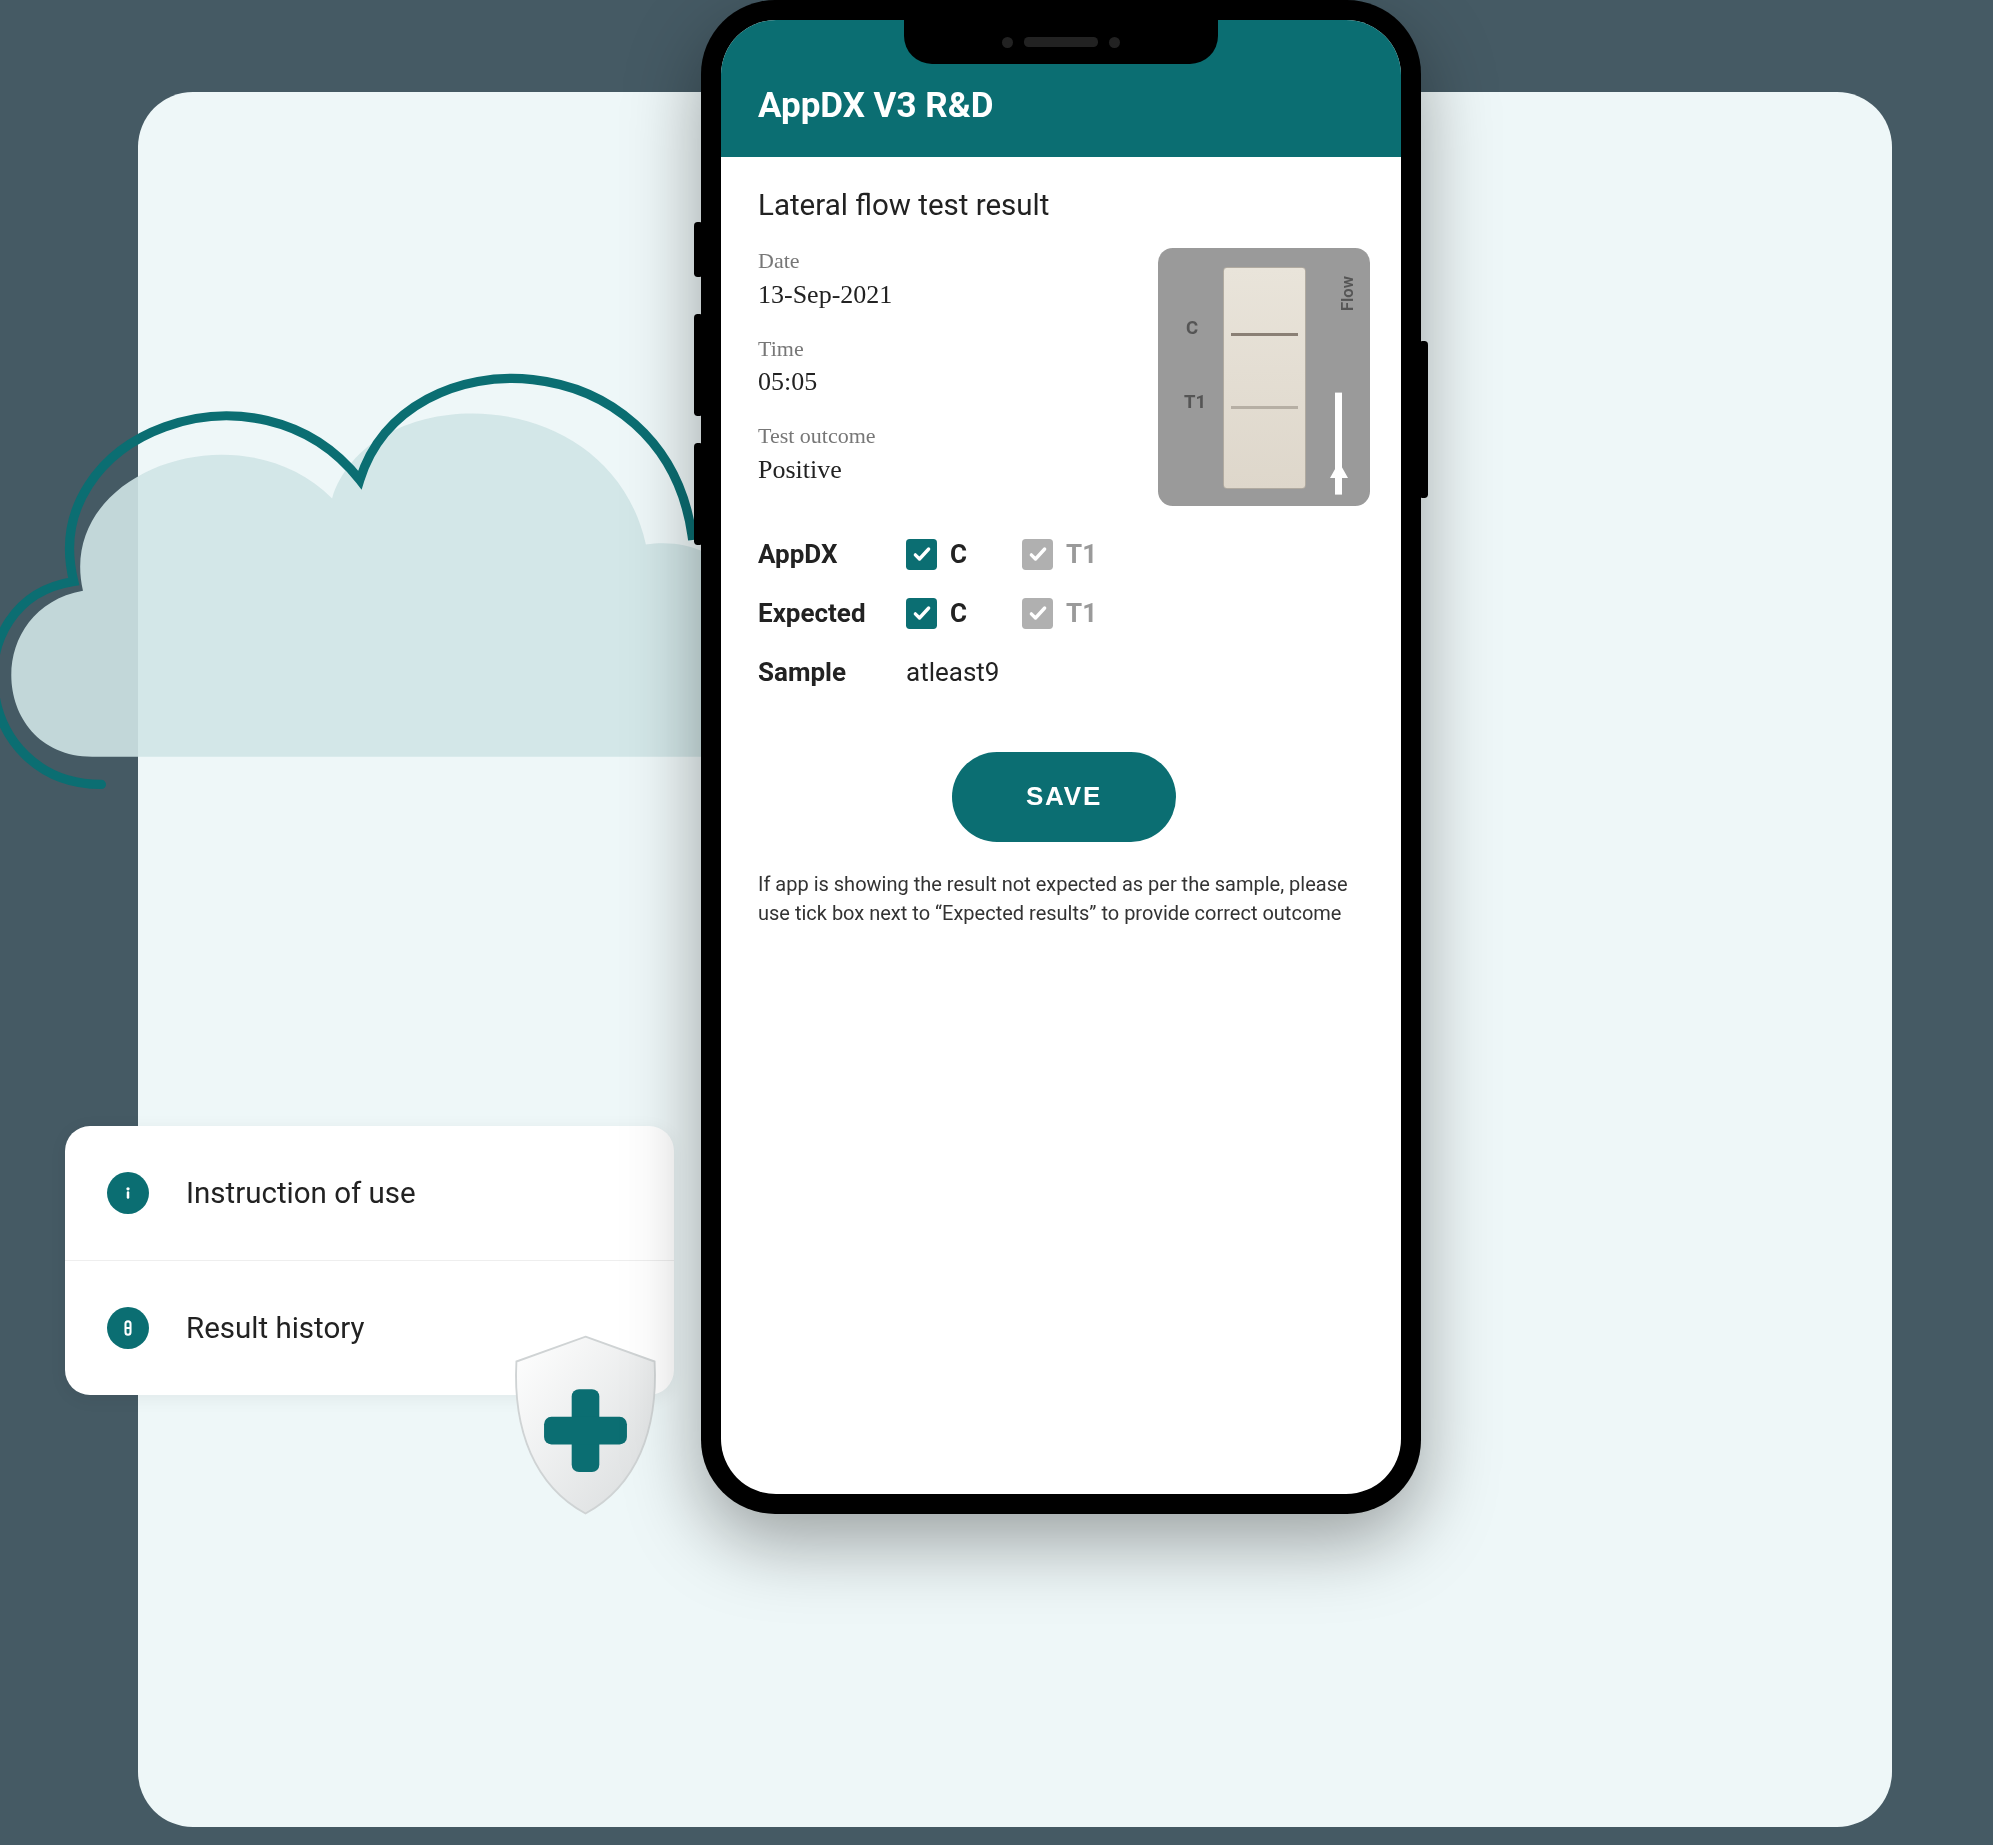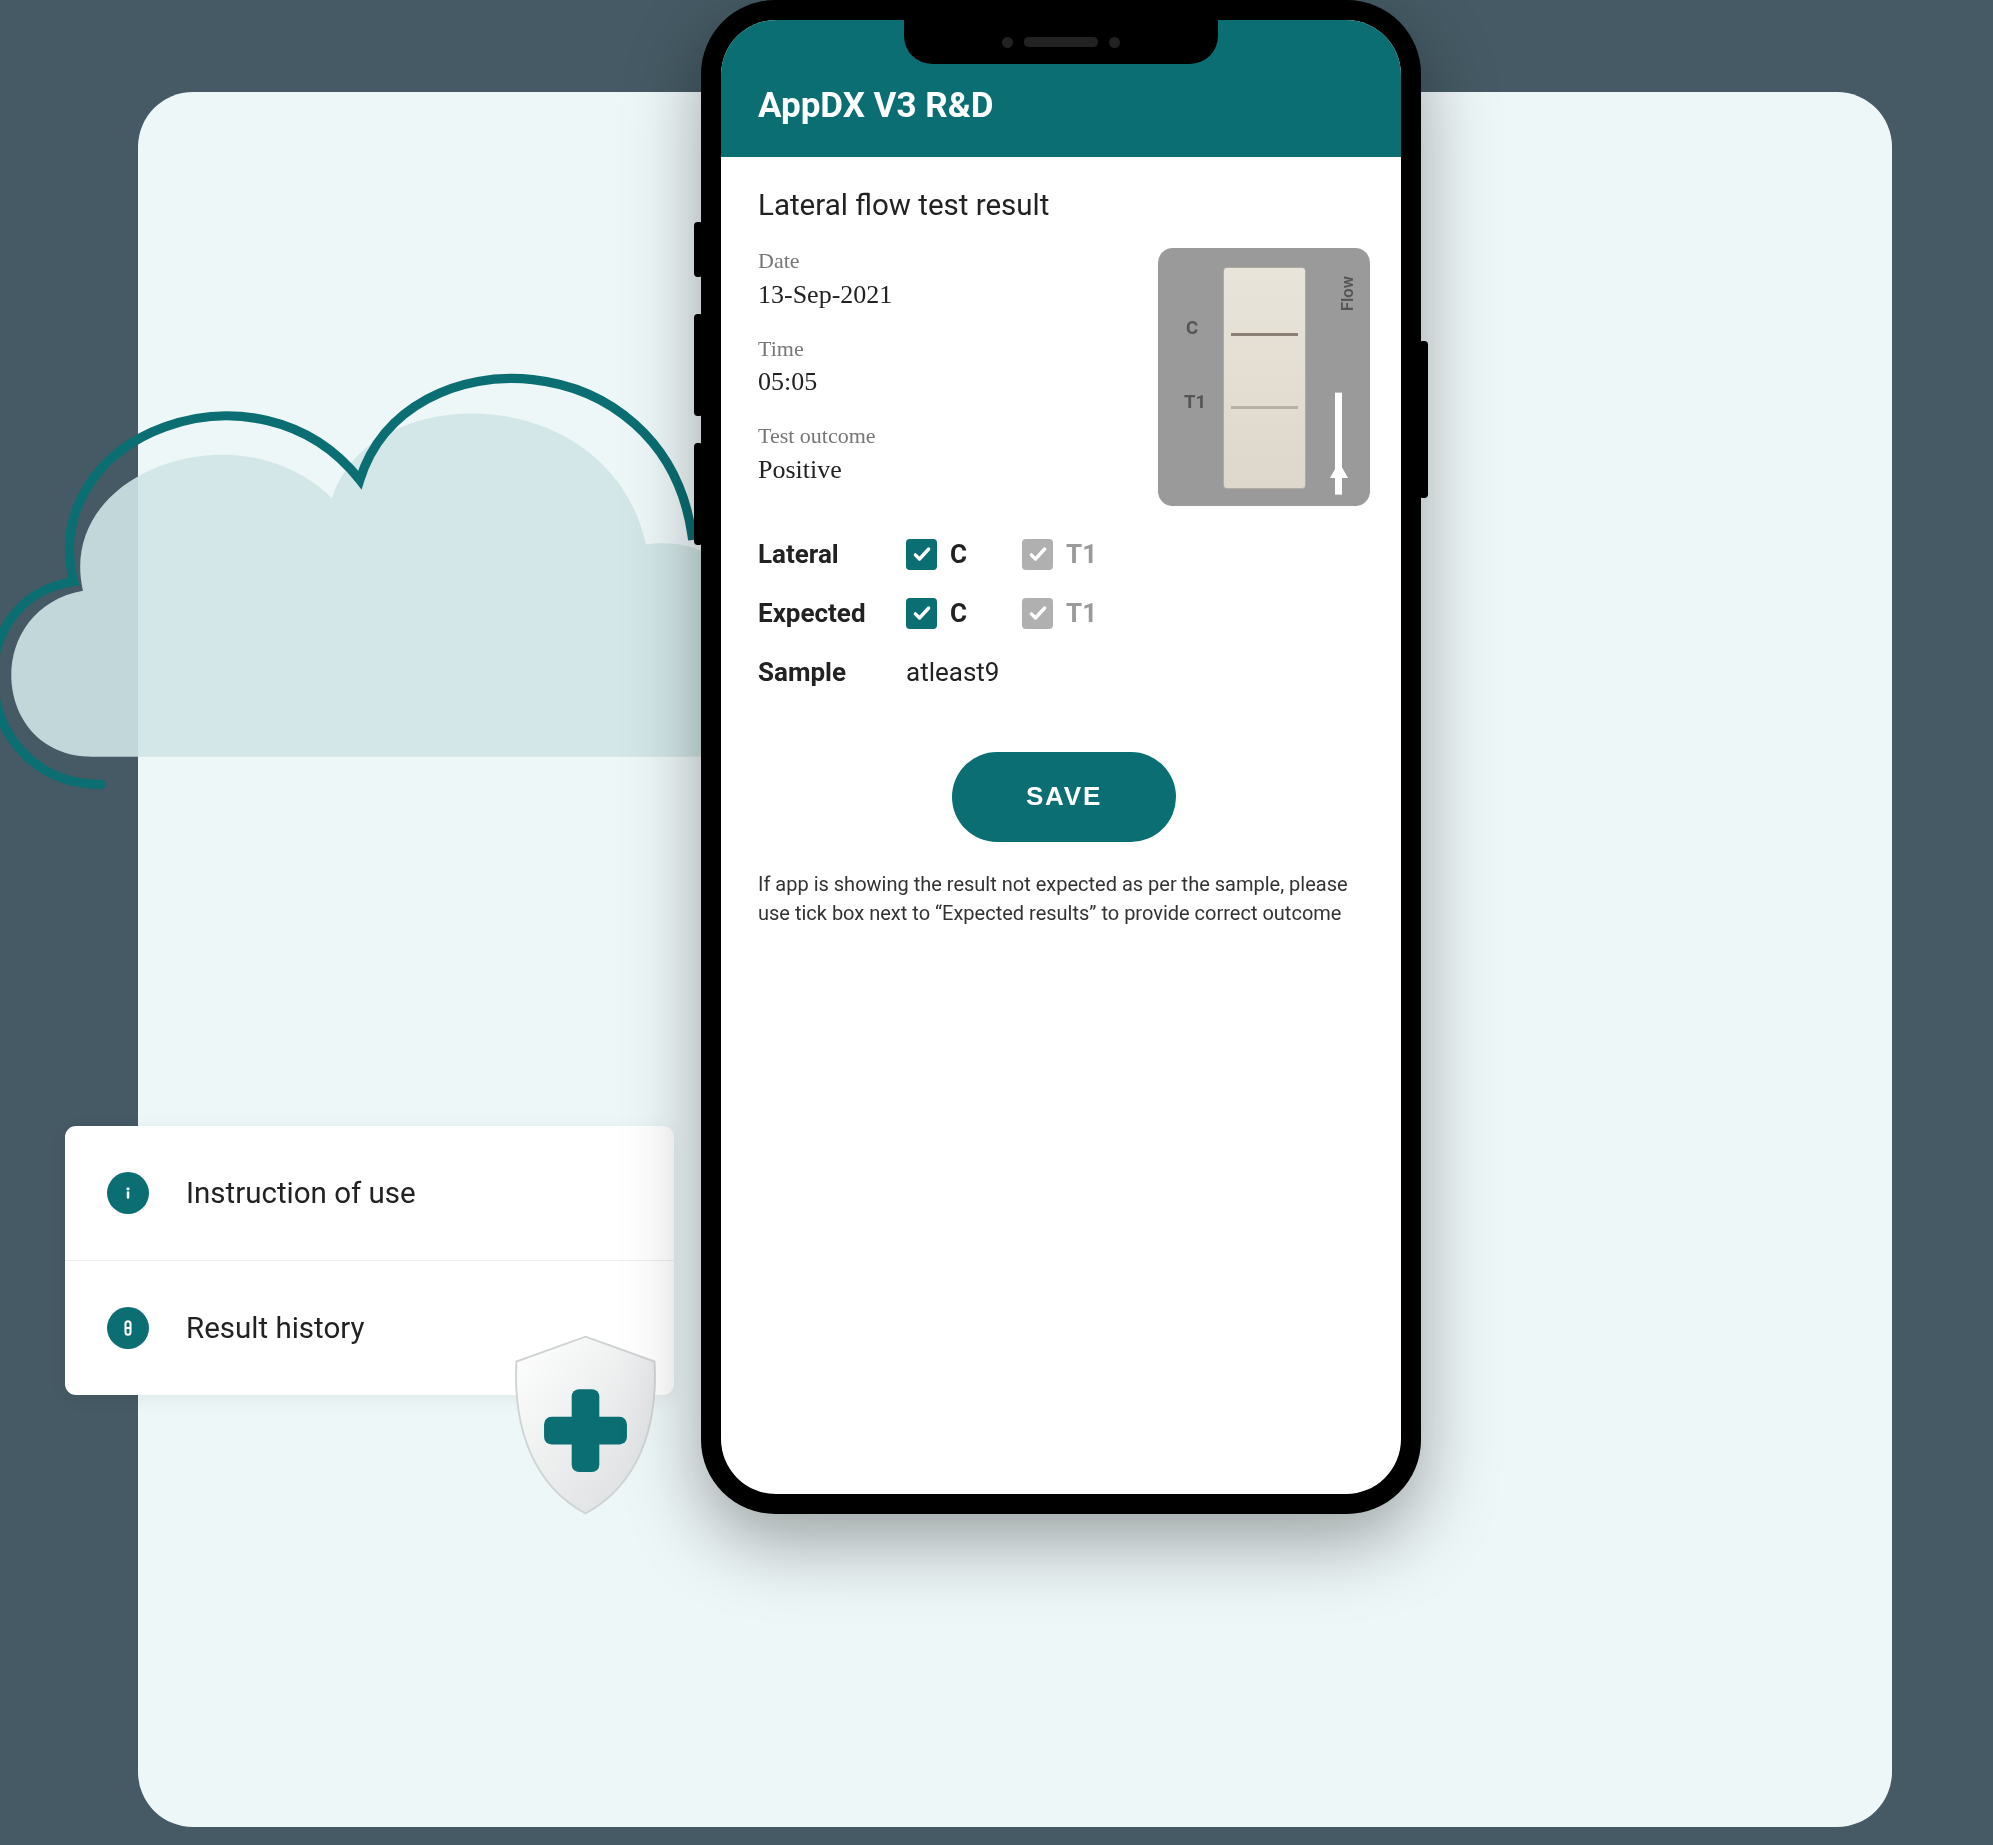--- a/index.html
+++ b/index.html
@@ -26,21 +26,21 @@
     top: 240px;
     width: 849px;
     height: 646px;
   }
   .menu-card {
     position: absolute;
     left: 65px;
     top: 1126px;
     width: 609px;
     background: #fff;
-    border-radius: 11px;
+    border-radius: 25px;
     box-shadow: 0 3.7px 18.5px rgba(0,0,0,0.06);
     overflow: hidden;
   }
   .menu-item {
     display: flex;
     align-items: center;
     gap: 37px;
     padding: 46px 42px;
     font-size: 29.5px;
     color: #222;
@@ -305,21 +305,21 @@
           <span class="ti-label c">C</span>
           <span class="ti-label t1">T1</span>
           <span class="flow-label">Flow</span>
           <span class="flow-stem"></span>
           <span class="flow-arrow"></span>
         </div>
       </div>
 
       <div class="check-grid">
         <div class="check-row">
-          <span class="row-label">Lateral</span>
+          <span class="row-label">AppDX</span>
           <span class="opt">
             <span class="chk active">
               <svg viewBox="0 0 24 24" fill="none" stroke="#fff" stroke-width="4" stroke-linecap="round" stroke-linejoin="round">
                   <polyline points="4 13 9 18 20 6"></polyline>
                 </svg>
             </span>
             <span>C</span>
           </span>
           <span class="opt muted">
             <span class="chk inactive">

